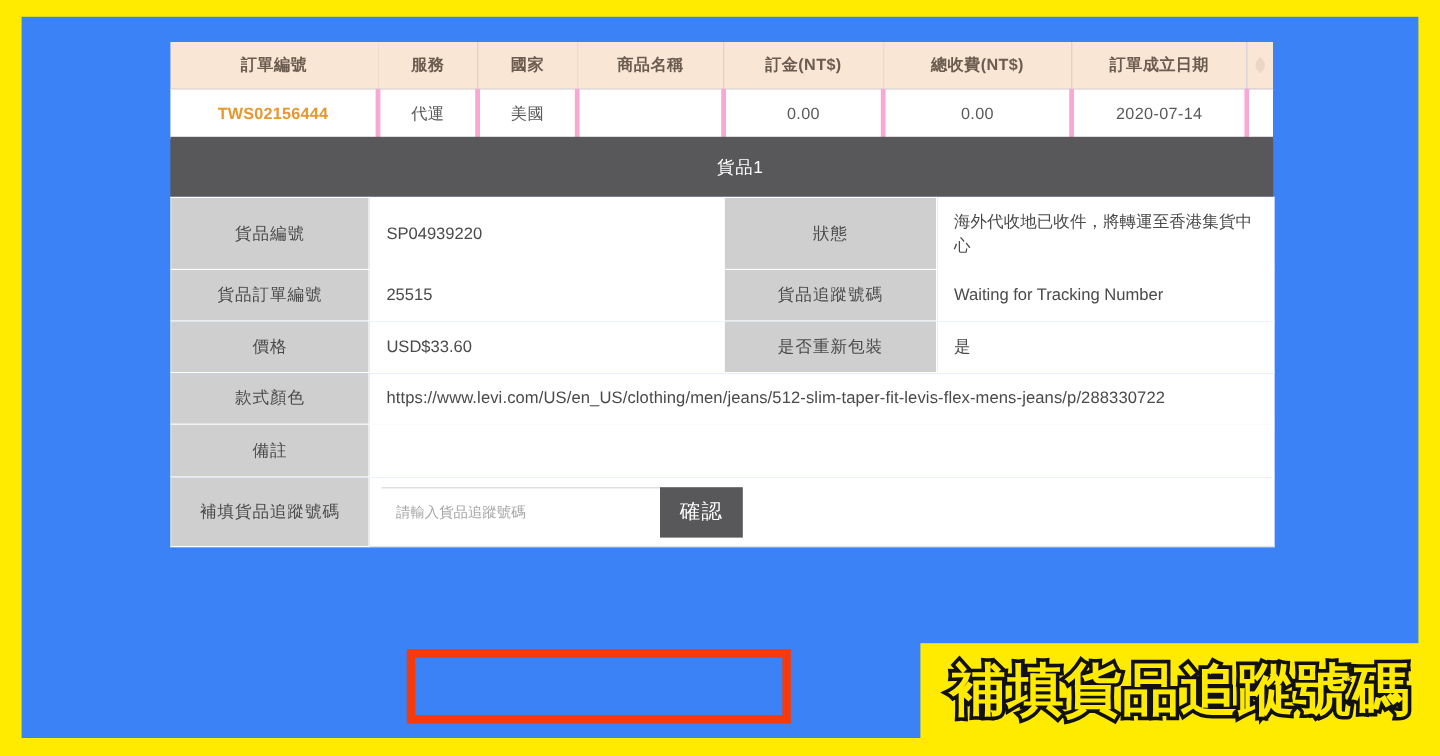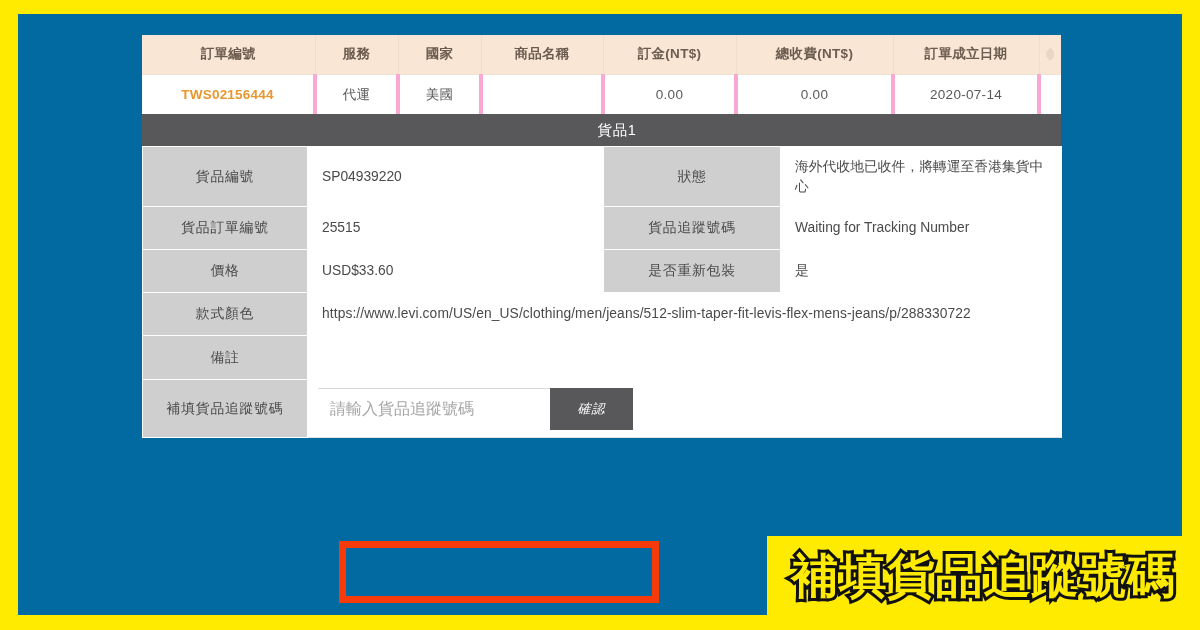--- a/index.html
+++ b/index.html
@@ -8,21 +8,21 @@
     overflow: hidden;
     font-family: "Liberation Sans", "DejaVu Sans", sans-serif;
   }
   body { background: #ffeb00; }
 
   
   #page {
     position: absolute;
     left: 18px; top: 14px;
     width: 1164px; height: 601px;
-    background: #0369a1;
+    background: #3b82f6;
   }
 
   
   #order-table {
     position: absolute;
     left: 124px; top: 21px;
     width: 919px;
     border-collapse: collapse;
     table-layout: fixed;
   }
@@ -62,21 +62,21 @@
     opacity: .85;
   }
 
   
   #item-panel {
     position: absolute;
     left: 124px; top: 100px;
     width: 919px;
   }
   #item-title {
-    height: 32px;
+    height: 50px;
     background: #58585a;
     color: #ffffff;
     font-size: 14.5px;
     display: flex;
     align-items: center;
     justify-content: center;
     letter-spacing: .6px;
     padding-left: 31px;
   }
   #detail-table {
@@ -125,37 +125,36 @@
     align-items: center;
     height: 100%;
     padding-left: 10px;
   }
   #tracking-input {
     width: 232px;
     height: 42px;
     border: none;
     border-top: 1px solid #d8d8d8;
     background: #ffffff;
-    font-size: 16px;
+    font-size: 12px;
     color: #9a9a9a;
     padding: 0 12px;
     font-family: "Liberation Sans", "DejaVu Sans", sans-serif;
     outline: none;
   }
   #tracking-input::placeholder { color: #a6a6a6; }
   #confirm-btn {
-    width: 83px; height: 42px;
+    width: 69px; height: 42px;
     background: #58585a;
     color: #ffffff;
     border: none;
-    font-size: 13px;
+    font-size: 17px;
     letter-spacing: 1px;
     cursor: pointer;
     font-family: "Liberation Sans", "DejaVu Sans", sans-serif;
-    font-style: italic;
   }
 
   
   #highlight-box {
     position: absolute;
     left: 321px; top: 527px;
     width: 320px; height: 62px;
     border: 7px solid #f63a0a;
     pointer-events: none;
     z-index: 20;

